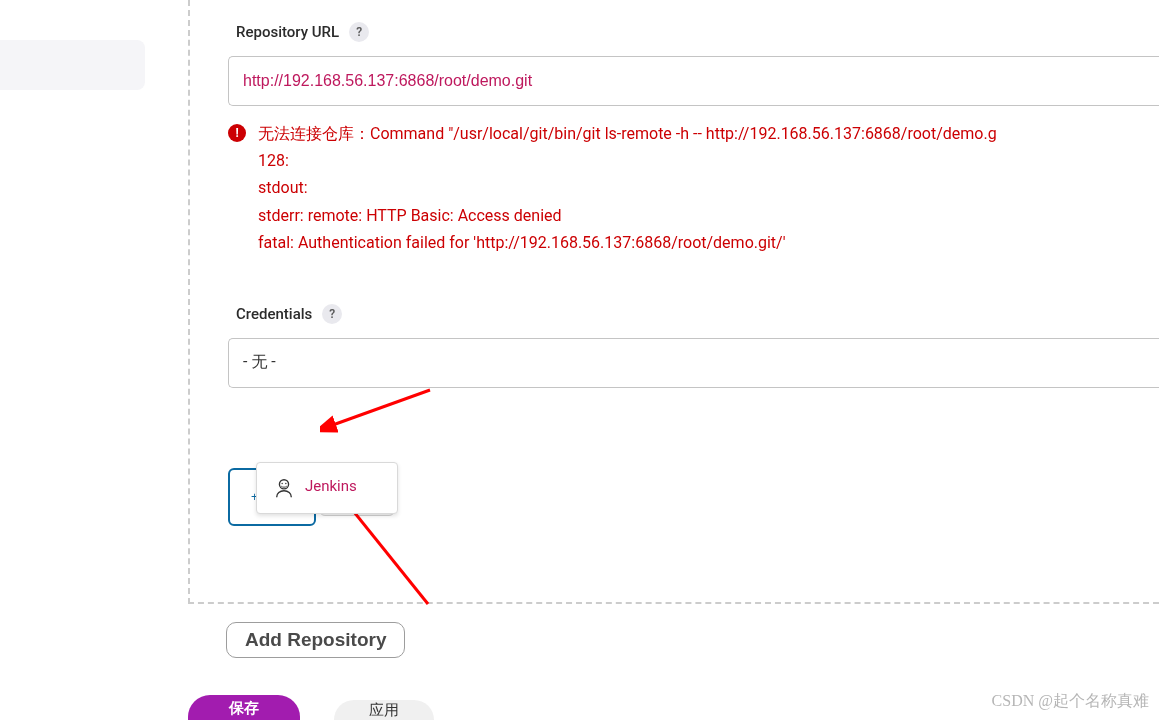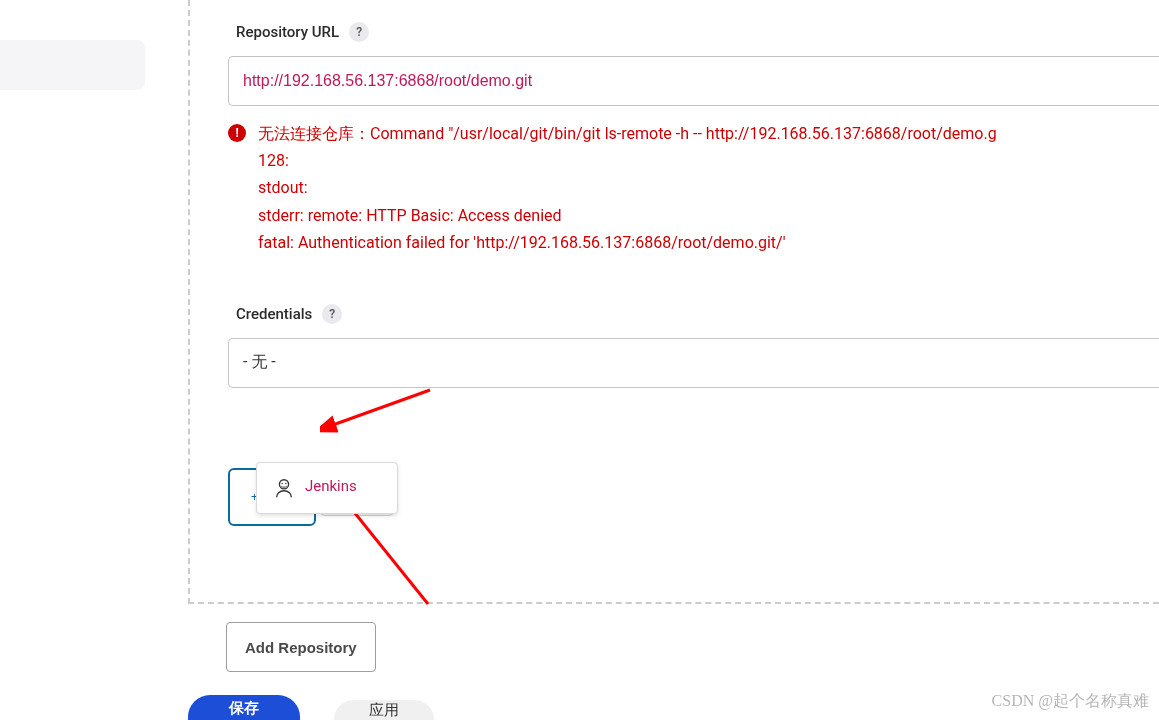--- a/index.html
+++ b/index.html
@@ -176,44 +176,44 @@
   }
   .adv-btn .chev {
     width: 0;height:0;
     border-left:5px solid transparent;
     border-right:5px solid transparent;
     border-top:6px solid #333;
   }
   .add-repo-btn {
     display: inline-flex;
     align-items: center;
-    height: 50px;
+    height: 36px;
     border: 1px solid #9d9d9d;
     background: #fff;
-    border-radius: 4px;
+    border-radius: 10px;
     padding: 0 18px;
-    font-size: 15px;
+    font-size: 19px;
     font-weight: 600;
     color: #4a4a4a;
     cursor: pointer;
     margin-top: 18px;
     margin-left: 38px;
   }
   .bottom-bar {
     position: absolute;
     left: 188px;
     bottom: 0;
     display: flex;
     gap: 34px;
     align-items: flex-end;
   }
   .save-btn {
     width: 112px;
     height: 25px;
-    background: #1d4ed8;
+    background: #a21caf;
     color: #fff;
     border: none;
     border-radius: 22px 22px 0 0;
     font-size: 15px;
     font-weight: 600;
     cursor: pointer;
     display:flex;align-items:flex-end;justify-content:center;
     padding-bottom: 2px;
   }
   .apply-btn {

